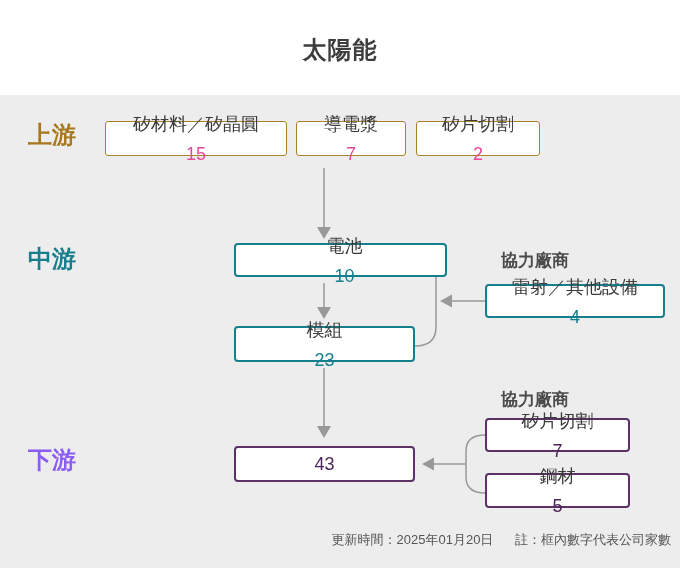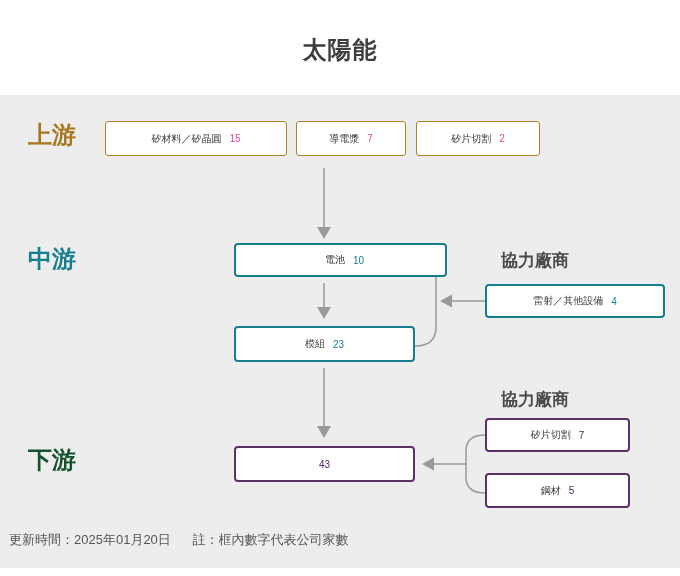--- a/index.html
+++ b/index.html
@@ -13,48 +13,48 @@
     text-align:center; font-size:24px; font-weight:bold; color:#3d3d3d;
     letter-spacing:1px;
   }
   .panel {
     position:absolute; top:95px; left:0; width:680px; height:473px;
     background:#ededed;
   }
   .seclabel { position:absolute; font-size:24px; font-weight:bold; }
   .lbl-up   { left:28px; top:119px; color:#a8781e; }
   .lbl-mid  { left:28px; top:243px; color:#157f8d; }
-  .lbl-down { left:28px; top:444px; color:#14532d; }
+  .lbl-down { left:28px; top:444px; color:#8b5cf6; }
   .partners { position:absolute; font-size:17px; font-weight:bold; color:#4a4a4a; }
   .partners1 { left:501px; top:249px; }
   .partners2 { left:501px; top:388px; }
   .box {
     position:absolute; background:#ffffff; box-sizing:border-box;
     display:flex; align-items:center; justify-content:center; gap:8px;
-    font-size:10px; color:#3b3b3b; cursor:pointer;
+    font-size:18px; color:#3b3b3b; cursor:pointer;flex-direction:column;
   }
   .box .bnum { font-weight:normal; }
   .up   { border:1.5px solid #ab8226; border-radius:3px; }
   .up .bnum { color:#ec4899; }
   .mid  { border:2px solid #157f8d; border-radius:4px; }
   .mid .bnum { color:#157f8d; }
   .down { border:2px solid #5c3168; border-radius:4px; }
   .down .bnum { color:#4c2559; }
   .b-up1  { left:105px; top:121px; width:182px; height:35px; }
   .b-up2  { left:296px; top:121px; width:110px; height:35px; }
   .b-up3  { left:416px; top:121px; width:124px; height:35px; }
   .b-cell { left:234px; top:243px; width:213px; height:34px;padding-left:8px; }
   .b-mod  { left:234px; top:326px; width:181px; height:36px; }
   .b-laser{ left:485px; top:284px; width:180px; height:34px; }
   .b-plant{ left:234px; top:446px; width:181px; height:36px; }
   .b-cable{ left:485px; top:418px; width:145px; height:34px; }
   .b-steel{ left:485px; top:473px; width:145px; height:35px; }
   .flow-svg { position:absolute; top:0; left:0; width:680px; height:576px; pointer-events:none; }
   .footer {
-    position:absolute; top:531px; left:0; width:680px; text-align:left;
+    position:absolute; top:531px; left:0; width:680px; text-align:right;
     font-size:13px; color:#555555;
   }
   .footer span { margin:0 9px; }
 </style>
 </head>
 <body>
 
 <div class="title">太陽能</div>
 
 <div class="panel"></div>

